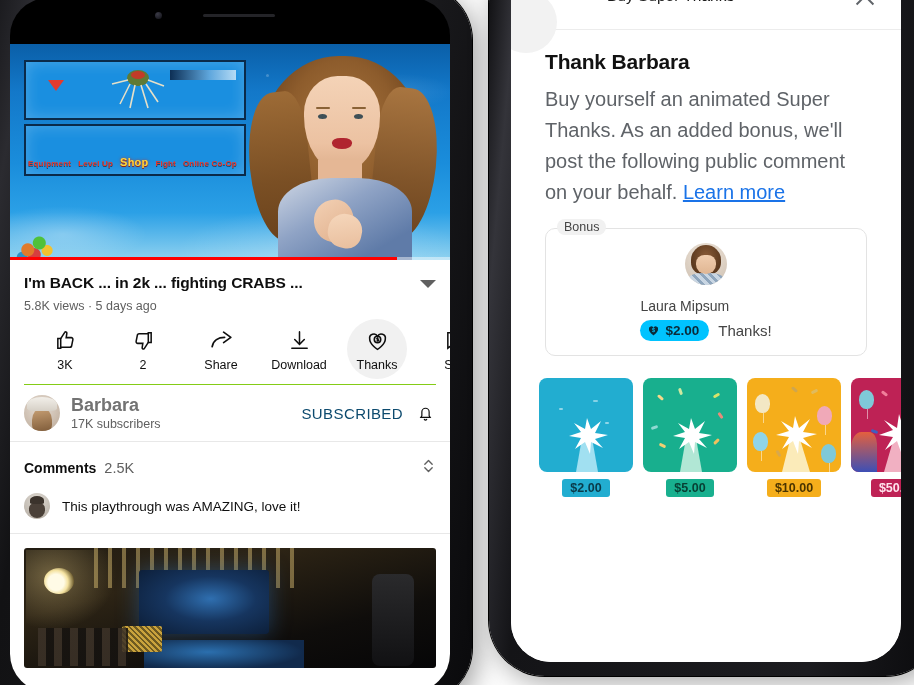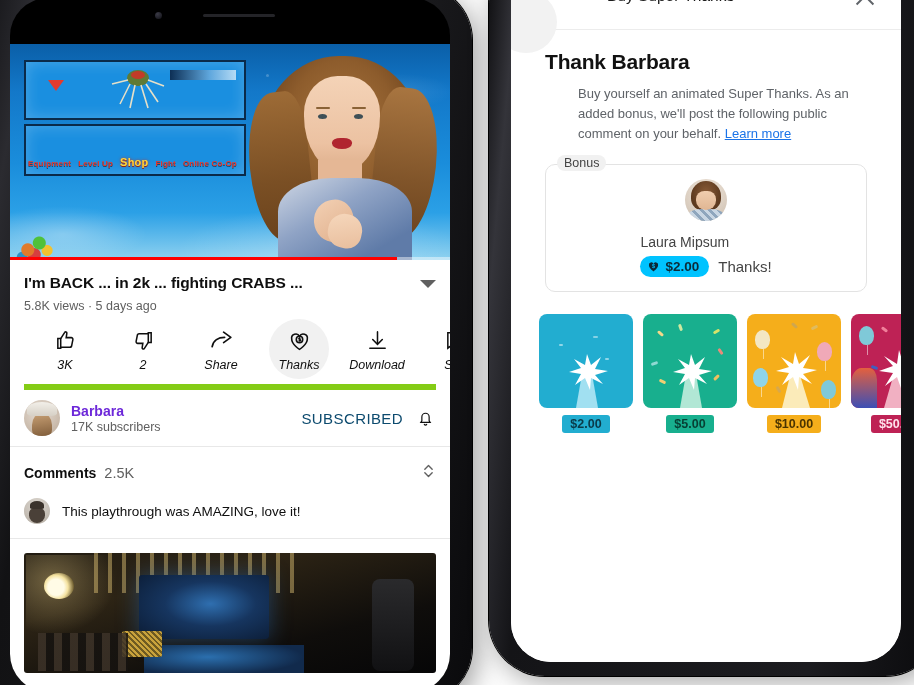--- a/index.html
+++ b/index.html
@@ -160,22 +160,21 @@
   .vid-title {
     font-size: 15.5px; font-weight: bold; color:#0f0f0f; letter-spacing:-.1px;
     display:flex; align-items:flex-start; justify-content:space-between; gap:10px;
   }
   .caret { width:0;height:0;border-left:8px solid transparent;border-right:8px solid transparent;
     border-top:8px solid #606060; margin-top:6px; flex:none; }
   .vid-stats { font-size:12.5px; color:#606060; margin-top:7px; }
 
   .actions {
     display:flex; align-items:flex-start; margin-top:12px; padding: 0 2px 12px 2px;
-    border-bottom: 6px solid #84cc16;
-    font-style: italic;
+    border-bottom: 1px solid #84cc16;
   }
   .action { position:relative; width: 78px; text-align:center; flex:none; }
   .action .ic { height:30px; display:flex; align-items:center; justify-content:center; }
   .action .lb { font-size:12.5px; color:#0f0f0f; margin-top:3px; }
   .ripple {
     position:absolute; left:50%; top:-6px; transform:translateX(-50%);
     width:60px; height:60px; border-radius:50%; background:#f1f1f1; z-index:0;
   }
   .action .ic, .action .lb { position:relative; z-index:1; }
 
@@ -185,21 +184,21 @@
   }
   .avatar {
     width:36px; height:36px; border-radius:50%; flex:none; overflow:hidden; position:relative;
     background: radial-gradient(circle at 45% 35%, #e8dfd6, #b9a795);
   }
   .av-barbara::before { content:""; position:absolute; left:8px; top:13px; width:20px; height:24px;
     background: linear-gradient(170deg,#caa276,#7d5a38); border-radius:50% 50% 30% 30%; }
   .av-barbara::after { content:""; position:absolute; left:3px; top:2px; width:30px; height:14px;
     background: linear-gradient(180deg,#f2efe9,#d6d0c6); border-radius:50% 50% 20% 20%; }
   .ch-meta { flex:1; min-width:0; }
-  .ch-name { font-size:14px; font-weight:bold; color:#6d28d9; }
+  .ch-name { font-size:18px; font-weight:bold; color:#737373; }
   .ch-subs { font-size:12.5px; color:#606060; margin-top:1px; }
   .subscribed { font-size:15px; color:#0c4a6e; letter-spacing:.4px; font-weight:500; flex:none; }
   .bell { width:22px; flex:none; display:flex; justify-content:center; }
 
   .comments-head {
     display:flex; align-items:center; padding: 13px 14px 10px 14px;
   }
   .ch-title { font-size:14px; font-weight:bold; color:#0f0f0f; }
   .ch-count { font-size:14.5px; color:#606060; margin-left:8px; }
   .ch-spacer { flex:1; }
@@ -261,21 +260,21 @@
   .x-btn::before { transform: rotate(45deg); }
   .x-btn::after { transform: rotate(-45deg); }
   .touch-ripple {
     position:absolute; right:50px; top:26px; width:62px; height:62px;
     border-radius:50%; background:#f2f2f2; z-index:0;
   }
   .sheet-head > * { position:relative; z-index:1; }
 
   .sheet-body { padding: 20px 34px 0 34px; }
   .thank-title { font-size:21px; font-weight:bold; color:#111; letter-spacing:-.2px; }
-  .thank-desc { font-size:13px; line-height:1.55; color:#5f6368; margin-top:10px;margin-left:33px; }
+  .thank-desc { font-size:20px; line-height:1.55; color:#5f6368; margin-top:10px; }
   .learn-more { color:#1a73e8; }
 
   .bonus-wrap { position:relative; margin-top:20px; }
   .bonus-label {
     position:absolute; left:12px; top:-9px; background:#f1f1f1; color:#444;
     font-size:12.5px; padding:1px 7px; border-radius:8px; z-index:2;
   }
   .bonus-card {
     border:1px solid #e3e3e3; border-radius:10px; padding:14px 14px;
     display:flex; align-items:center; gap:13px; background:#fff;flex-direction:column;
@@ -413,40 +412,40 @@
               <div class="ic">
                 <svg width="25" height="25" viewBox="0 0 24 24" fill="none" stroke="#0f0f0f" stroke-width="1.6" stroke-linecap="round" stroke-linejoin="round">
                   <path d="M3 18c1-6 6-9 12-9"></path>
                     <path d="M14 4l7 5-7 5"></path>
                 </svg>
               </div>
               <div class="lb">Share</div>
             </div>
 
             <div class="action">
+              <div class="ic">
+                <svg width="23" height="23" viewBox="0 0 24 24" fill="none" stroke="#0f0f0f" stroke-width="1.6" stroke-linecap="round">
+                  <path d="M12 3v12"></path>
+                    <path d="M7 11l5 5 5-5"></path>
+                    <path d="M4 20h16"></path>
+                </svg>
+              </div>
+              <div class="lb">Download</div>
+            </div>
+
+            <div class="action">
               <div class="ripple"></div>
               <div class="ic">
                 <svg width="25" height="25" viewBox="0 0 24 24" fill="none" stroke="#0f0f0f" stroke-width="1.5">
                   <path d="M12 20.5s-7.5-4.7-7.5-10A4 4 0 0 1 12 8a4 4 0 0 1 7.5 2.5c0 5.3-7.5 10-7.5 10z"></path>
                   <circle cx="12" cy="11" r="3.1"></circle>
                   <path d="M12 8.8v4.5M13.2 9.9c-.3-.4-1.9-.6-2.1.3-.2.8 2 .6 2.1 1.5.1.8-1.7.9-2.2.4" stroke-width="1.1"></path>
                 </svg>
               </div>
               <div class="lb">Thanks</div>
-            </div>
-
-            <div class="action">
-              <div class="ic">
-                <svg width="23" height="23" viewBox="0 0 24 24" fill="none" stroke="#0f0f0f" stroke-width="1.6" stroke-linecap="round">
-                  <path d="M12 3v12"></path>
-                    <path d="M7 11l5 5 5-5"></path>
-                    <path d="M4 20h16"></path>
-                </svg>
-              </div>
-              <div class="lb">Download</div>
             </div>
 
             <div class="action">
               <div class="ic">
                 <svg width="23" height="23" viewBox="0 0 24 24" fill="none" stroke="#0f0f0f" stroke-width="1.6" stroke-linecap="round">
                   <path d="M4 4h10v16l-5-4-5 4z"></path>
                     <path d="M18 7v8M22 11h-8"></path>
                 </svg>
               </div>
               <div class="lb">Sav</div>

